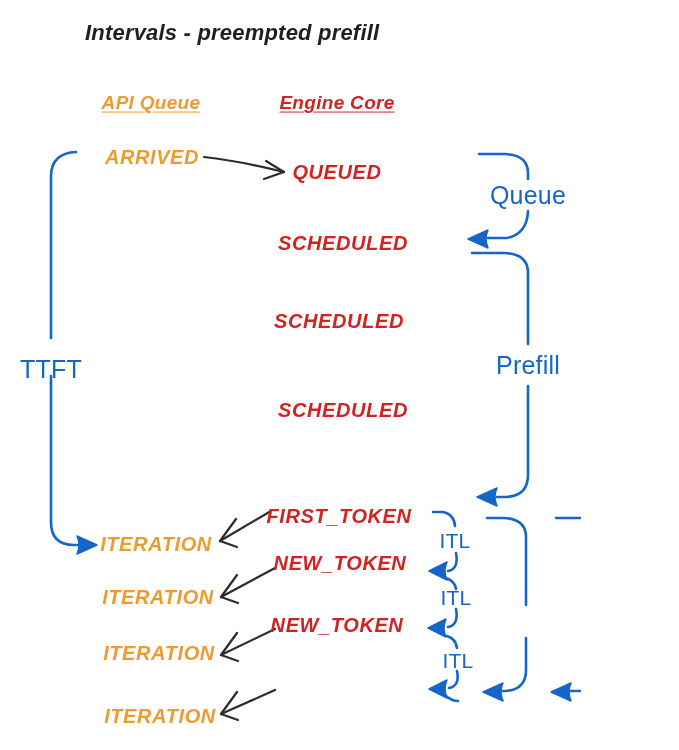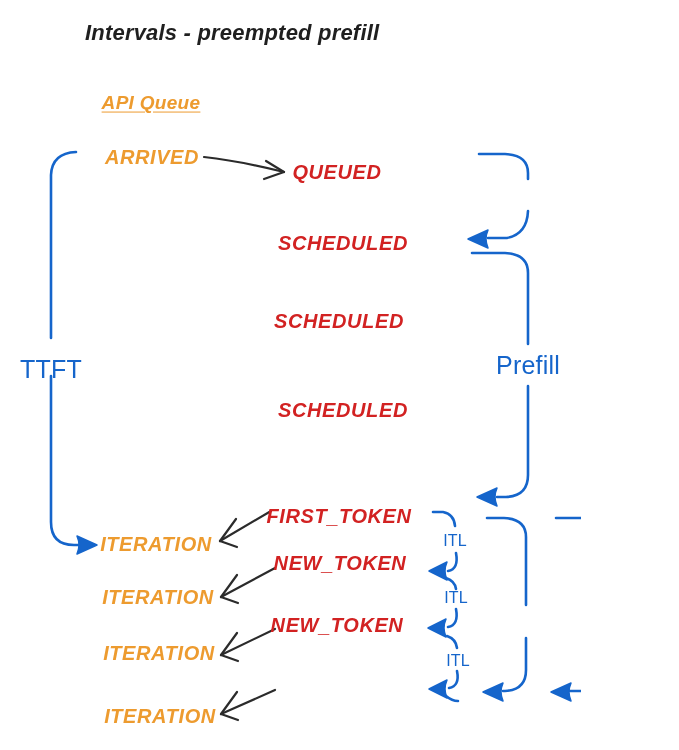--- a/index.html
+++ b/index.html
@@ -13,21 +13,21 @@
          transform:translateY(-50%);letter-spacing:.2px;}
 
   .col-header{font-style:italic;font-weight:700;font-size:19px;
               text-decoration:underline;text-underline-offset:3px;letter-spacing:.3px;}
   .col-api{color:var(--api);} .col-engine{color:var(--engine);}
 
   .evt{font-style:italic;font-weight:700;font-size:20px;letter-spacing:.6px;}
   .evt-api{color:var(--api);} .evt-engine{color:var(--engine);text-align:center;}
 
   .interval-lbl{font-size:25px;color:var(--blue);letter-spacing:.2px;}
-  .itl-lbl{font-size:16px;}
+  .itl-lbl{font-size:21px;}
 
   .blue-stroke{fill:none;stroke:var(--blue);stroke-width:2.6;stroke-linecap:round;stroke-linejoin:round;}
   .blue-fill{fill:var(--blue);stroke:var(--blue);stroke-width:1.5;stroke-linejoin:round;}
   .black-stroke{fill:none;stroke:var(--ink);stroke-width:2.2;stroke-linecap:round;stroke-linejoin:round;}
 </style>
 </head>
 <body>
 
 <div id="canvas">
 
@@ -98,34 +98,36 @@
     </g>
     <g>
       <path class="black-stroke" d="M275 690 L221 714"></path>
       <path class="black-stroke" d="M221 714 L237 692 M221 714 L238 720"></path>
     </g>
   </svg>
 
   <div class="lbl title" style="left:85px;top:33px;">Intervals - preempted prefill</div>
 
   <div class="lbl col-header col-api" style="left:151px;top:103px;">API Queue</div>
+  <div class="lbl col-header col-engine" style="left:337px;top:103px;">Engine Core</div>
 
   <div class="lbl evt evt-api" style="left:152px;top:157px;">ARRIVED</div>
   <div class="lbl evt evt-api" style="left:156px;top:544px;">ITERATION</div>
   <div class="lbl evt evt-api" style="left:158px;top:597px;">ITERATION</div>
   <div class="lbl evt evt-api" style="left:159px;top:653px;">ITERATION</div>
   <div class="lbl evt evt-api" style="left:160px;top:716px;">ITERATION</div>
 
   <div class="lbl evt evt-engine" style="left:337px;top:172px;">QUEUED</div>
   <div class="lbl evt evt-engine" style="left:343px;top:243px;">SCHEDULED</div>
   <div class="lbl evt evt-engine" style="left:339px;top:321px;">SCHEDULED</div>
   <div class="lbl evt evt-engine" style="left:343px;top:410px;">SCHEDULED</div>
   <div class="lbl evt evt-engine" style="left:339px;top:516px;">FIRST_TOKEN</div>
   <div class="lbl evt evt-engine" style="left:340px;top:563px;">NEW_TOKEN</div>
   <div class="lbl evt evt-engine" style="left:337px;top:625px;">NEW_TOKEN</div>
 
   <div class="lbl interval-lbl" style="left:51px;top:357px;margin-top:13px;">TTFT</div>
+  <div class="lbl interval-lbl" style="left:528px;top:196px;">Queue</div>
   <div class="lbl interval-lbl" style="left:528px;top:366px;">Prefill</div>
   <div class="lbl interval-lbl itl-lbl" style="left:455px;top:541px;">ITL</div>
   <div class="lbl interval-lbl itl-lbl" style="left:456px;top:598px;">ITL</div>
   <div class="lbl interval-lbl itl-lbl" style="left:458px;top:661px;">ITL</div>
 
 </div>
 
 </body></html>

